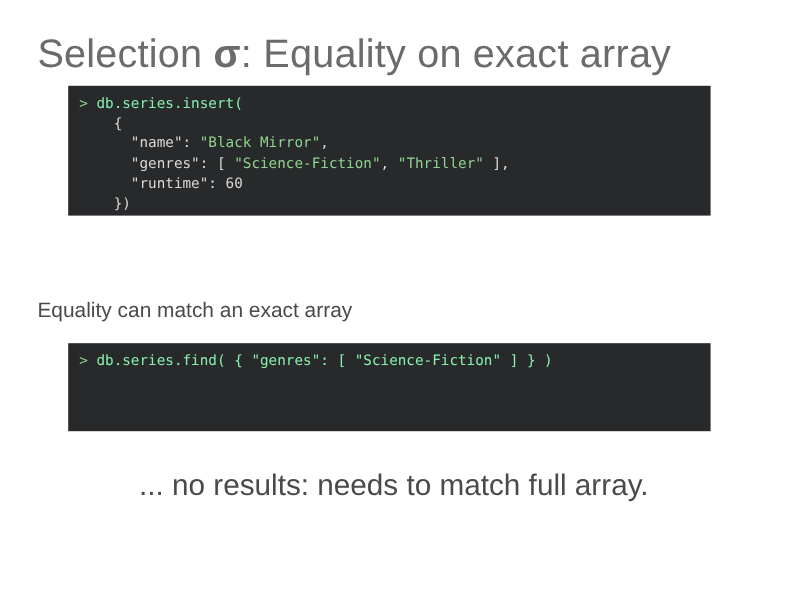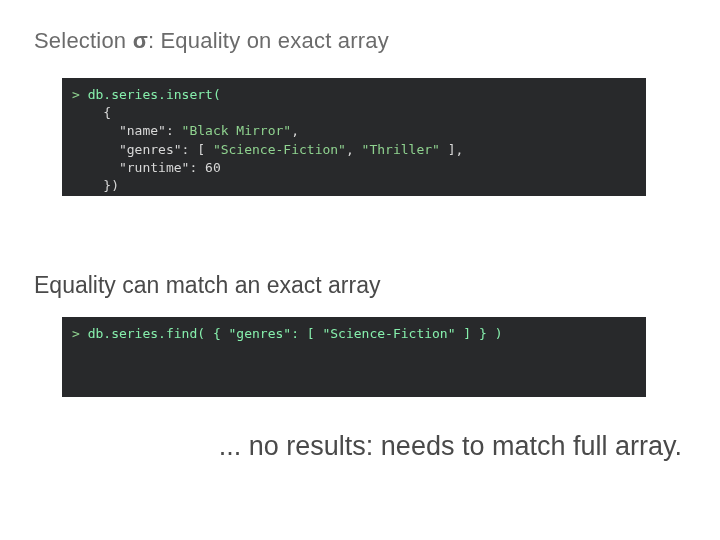--- a/index.html
+++ b/index.html
@@ -6,25 +6,25 @@
   html, body { width: 720px; height: 540px; }
   body {
     background: #ffffff;
     font-family: "Segoe UI Light", "Segoe UI", "Helvetica Neue", Arial, sans-serif;
     font-weight: 300;
     color: #404040;
     padding: 28px 34px 20px 34px;
     position: relative;
   }
   .title {
-    font-size: 22px;
+    font-size: 36px;
     font-weight: 300;
     color: #6b6b6b;
     letter-spacing: 0.2px;
-    margin-bottom: 24px;
+    margin-bottom: 8px;
   }
   .sigma {
     font-family: "Segoe UI", Arial, sans-serif;
     font-weight: 600;
     color: #6b6b6b;
   }
   .code-block {
     background: #28292b;
     color: #d8d8d8;
     font-family: Consolas, "Lucida Console", Menlo, monospace;
@@ -35,31 +35,31 @@
     margin-right: 40px;
     white-space: pre;
     overflow: hidden;
   }
   .codeblock1 { height: 118px; }
   .codeblock2 { height: 80px; margin-top: 18px; }
   .prompt { color: #8fd28f; }
   .cmd { color: #86efac; }
   .str { color: #8fd28f; }
   .subhead {
-    font-size: 23px;
+    font-size: 19px;
     font-weight: 300;
     color: #4a4a4a;
     margin-top: 76px;
     margin-bottom: 2px;
   }
   .footnote {
     font-size: 27px;
     font-weight: 300;
     color: #4a4a4a;
-    text-align: right;
+    text-align: center;
     margin-top: 34px;
     padding-right: 4px;
   }
 </style>
 </head>
 <body>
 
 <div class="title">
   <span>Selection </span><span class="sigma">σ</span><span>: Equality on exact array</span>
 </div>

